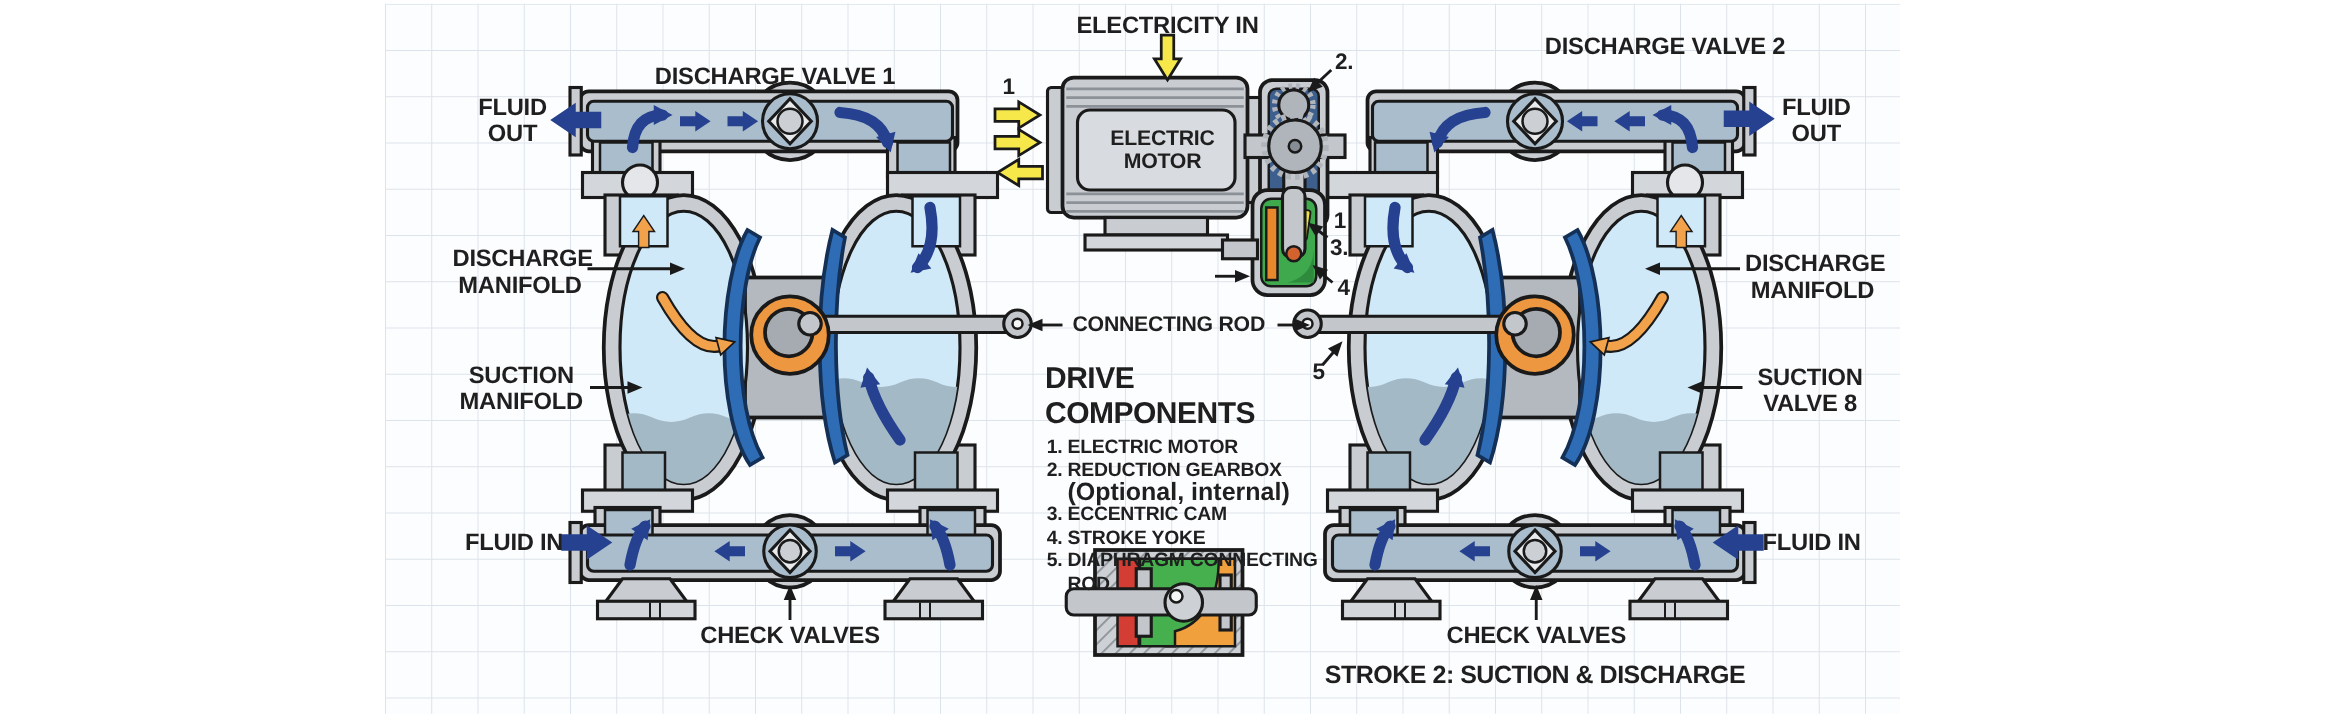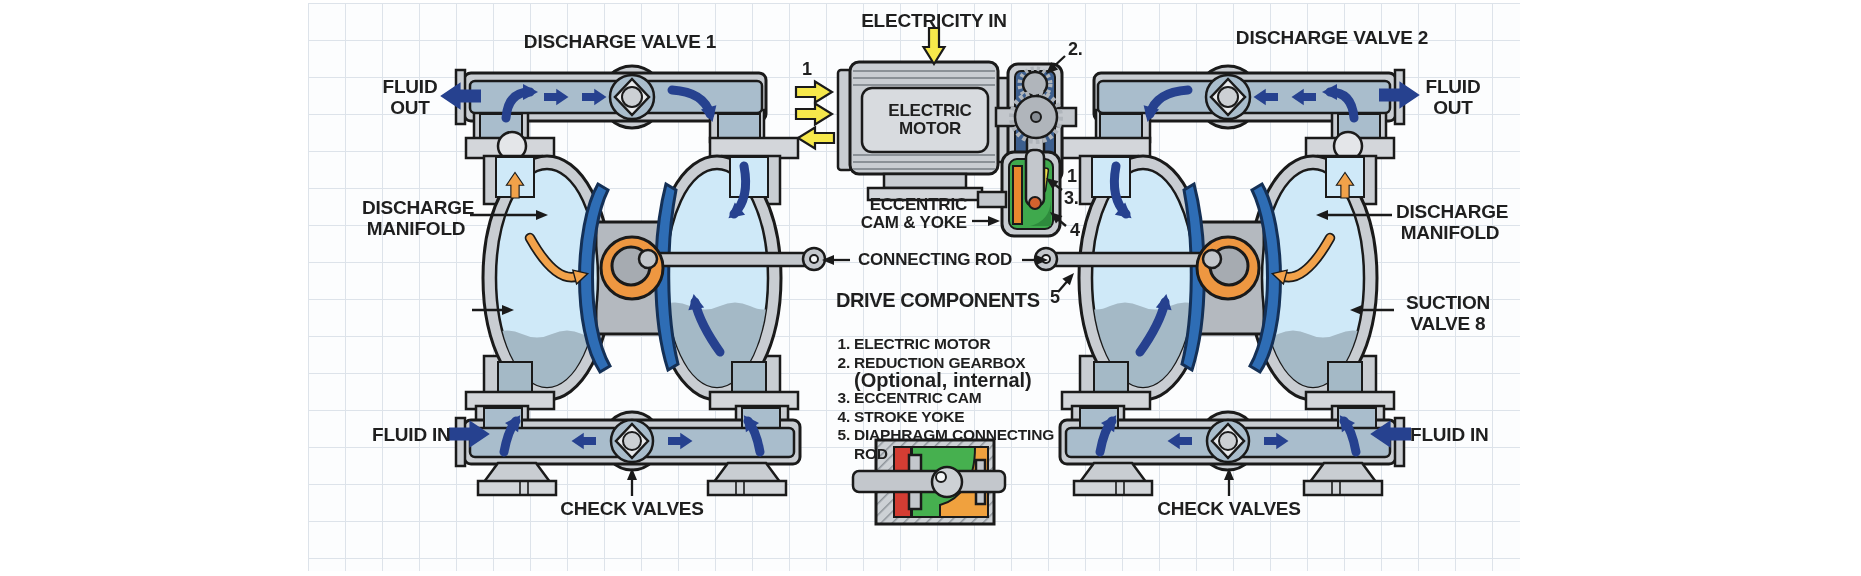--- a/index.html
+++ b/index.html
@@ -11,21 +11,21 @@
   svg{position:absolute;left:0;top:0;}
   .lbl{position:absolute;font-weight:bold;color:#1f1f1f;line-height:1.08;letter-spacing:-0.2px;
     white-space:nowrap;font-size:19px;}
   .center{transform:translateX(-50%);text-align:left;}
   .wrap{white-space:normal;text-align:center;}
   .rightal{white-space:normal;text-align:right;}
   .small{font-size:17px;}
   .callout{font-size:18px;}
   .caption{font-size:20px;letter-spacing:-0.4px;}
   #drive-components{position:absolute;left:820px;top:289px;width:250px;color:#1f1f1f;}
-  #drive-components .head{font-weight:bold;font-size:20px;letter-spacing:-0.4px;margin-bottom:23px;padding-left:16px;}
+  #drive-components .head{font-weight:bold;font-size:24px;letter-spacing:-0.4px;margin-bottom:4px;padding-left:16px;}
   #drive-components .row{display:flex;font-weight:bold;font-size:15.5px;line-height:18.5px;letter-spacing:-0.2px;}
   #drive-components .num{width:30px;text-align:right;margin-right:4px;flex:none;}
   #drive-components .note{font-weight:bold;font-size:20px;line-height:17px;padding-left:34px;}
   
   .body{fill:#c9cdd2;stroke:#1a1a1a;stroke-width:3;}
   .body2{fill:#c9cdd2;stroke:#1a1a1a;stroke-width:2.5;}
   .flange{fill:#d3d6da;stroke:#1a1a1a;stroke-width:2.5;}
   .steel{fill:#a9bdcc;stroke:#1a1a1a;stroke-width:2.5;}
   .steelf{fill:#a9bdcc;stroke:#1a1a1a;stroke-width:2;}
   .valve{fill:#e8eaec;stroke:#1a1a1a;stroke-width:2.5;}
@@ -267,37 +267,38 @@
       <use href="#lbl-tri" transform="translate(1046,74) rotate(137)" class="lblfill"></use>
       <line x1="1062" y1="190" x2="1050" y2="181" class="lblline"></line>
       <use href="#lbl-tri" transform="translate(1046,178) rotate(217)" class="lblfill"></use>
       <line x1="1066" y1="226" x2="1054" y2="216" class="lblline"></line>
       <use href="#lbl-tri" transform="translate(1050,212) rotate(220)" class="lblfill"></use>
       <line x1="1058" y1="292" x2="1070" y2="278" class="lblline"></line>
       <use href="#lbl-tri" transform="translate(1074,273) rotate(-49)" class="lblfill"></use>
     </g>
   </svg>
 
-  <div class="lbl center" style="left:620px;top:32px;">DISCHARGE VALVE 1</div>
+  <div class="lbl center" style="left:620px;top:52px;">DISCHARGE VALVE 1</div>
   <div class="lbl center" style="left:1332px;top:28px;">DISCHARGE VALVE 2</div>
 
   <div class="lbl wrap" style="left:378px;top:77px;width:64px;">FLUID OUT</div>
   <div class="lbl wrap" style="left:362px;top:198px;width:108px;">DISCHARGE MANIFOLD</div>
+  <div class="lbl wrap" style="left:364px;top:291px;width:106px;">SUCTION MANIFOLD</div>
   <div class="lbl" style="left:372px;top:425px;">FLUID IN</div>
   <div class="lbl center" style="left:632px;top:499px;">CHECK VALVES</div>
 
   <div class="lbl wrap" style="left:1421px;top:77px;width:64px;">FLUID OUT</div>
   <div class="lbl wrap" style="left:1396px;top:202px;width:108px;">DISCHARGE MANIFOLD</div>
   <div class="lbl wrap" style="left:1398px;top:293px;width:100px;">SUCTION VALVE 8</div>
   <div class="lbl" style="left:1410px;top:425px;">FLUID IN</div>
   <div class="lbl center" style="left:1229px;top:499px;">CHECK VALVES</div>
+  <div class="lbl center caption" style="left:1228px;top:530px;">STROKE 2: SUCTION &amp; DISCHARGE</div>
 
   <div class="lbl center" style="left:934px;top:11px;">ELECTRICITY IN</div>
   <div class="lbl wrap small" style="left:880px;top:102px;width:100px;">ELECTRIC MOTOR</div>
-  <div class="lbl rightal small" style="left:835px;top:196px;width:132px;">ECCENTRIC CAM &amp; YOKE</div>
   <div class="lbl center small" style="left:935px;top:251px;">CONNECTING ROD</div>
 
   <div class="lbl callout" style="left:802px;top:60px;">1</div>
   <div class="lbl callout" style="left:1068px;top:40px;">2.</div>
   <div class="lbl callout" style="left:1067px;top:167px;">1</div>
   <div class="lbl callout" style="left:1064px;top:189px;">3.</div>
   <div class="lbl callout" style="left:1070px;top:221px;">4</div>
   <div class="lbl callout" style="left:1050px;top:288px;">5</div>
 
   <div id="drive-components">

